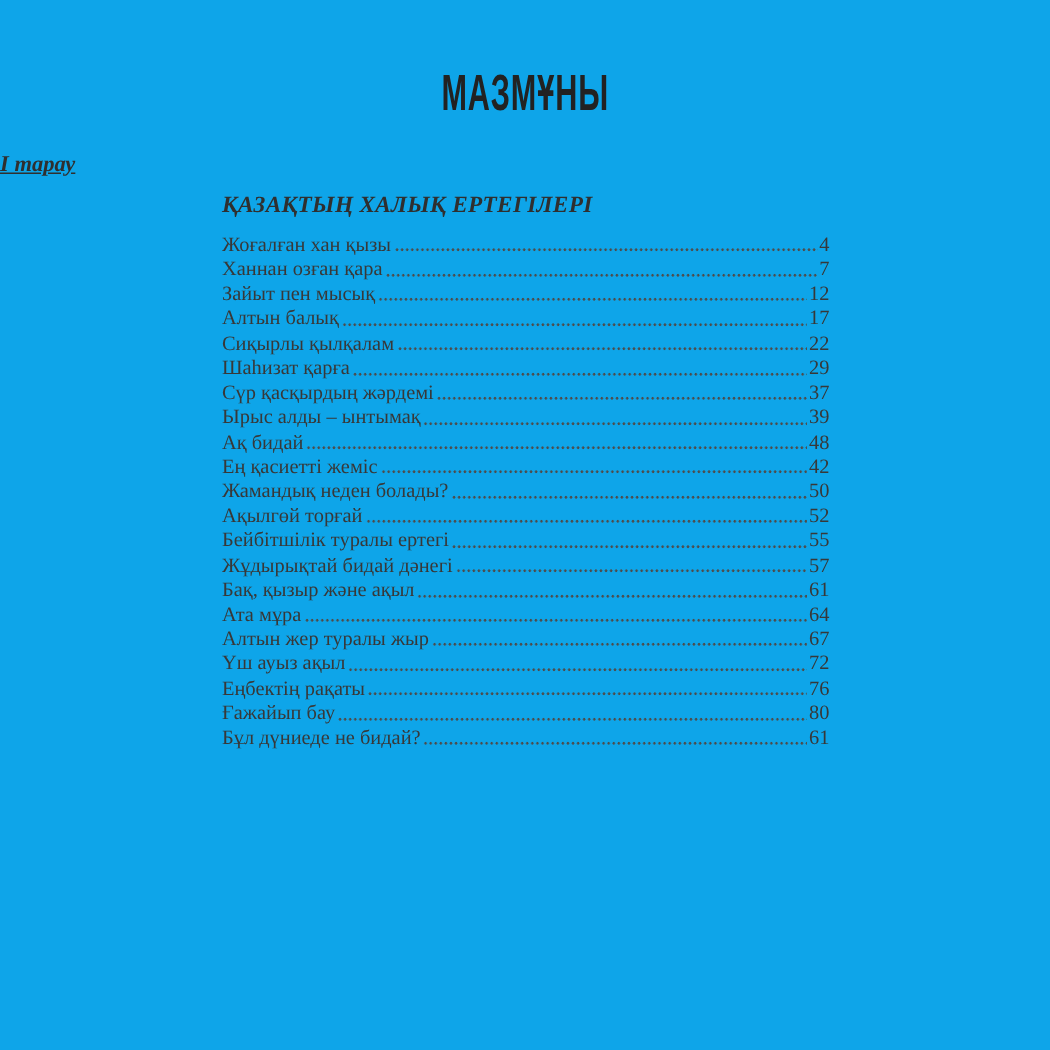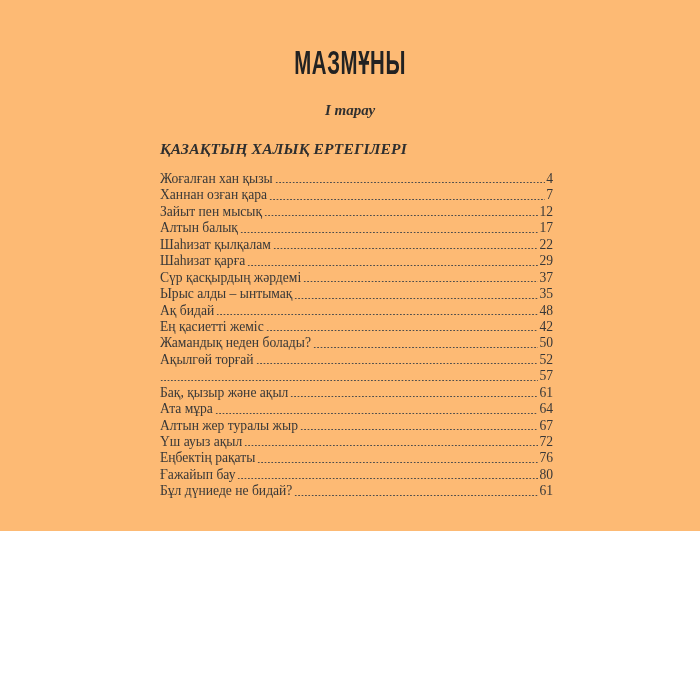--- a/index.html
+++ b/index.html
@@ -3,22 +3,22 @@
 <meta charset="utf-8">
 <style>
   html, body {
     margin: 0;
     padding: 0;
     background: #ffffff;
   }
   .page {
     position: relative;
     width: 700px;
-    height: 531px;
-    background: #fdba74;
+    height: 700px;
+    background: #0ea5e9;
     overflow: hidden;
     font-family: "Liberation Serif", "DejaVu Serif", serif;
     color: #343434;
   }
   
   .main-title {
     margin: 0;
     padding-top: 45px;
     text-align: center;
     line-height: 1;
@@ -31,55 +31,55 @@
     font-size: 34px;
     letter-spacing: 1px;
     color: #222222;
     transform: scaleX(0.60);
     transform-origin: center;
     white-space: nowrap;
   }
   
   .chapter {
     margin-top: 24px;
-    text-align: center;
+    text-align: left;
     font-style: italic;
     font-weight: bold;
     font-size: 15px;
     line-height: 15px;
     color: #2f2f2f;
+    text-decoration: underline;
   }
   
   .content {
     position: absolute;
     left: 148px;
     top: 127px;
     width: 405px;
   }
   .section-heading {
-    margin: 12px;
+    margin: 0;
     font-style: italic;
     font-weight: bold;
     font-size: 15.5px;
     line-height: 20px;
     letter-spacing: 0.2px;
     color: #2f2f2f;
   }
   .toc {
     margin-top: 8px;
   }
   .toc-row {
     display: flex;
     align-items: baseline;
     height: 16.45px;
     font-size: 13.6px;
     line-height: 16.45px;
     color: #383838;
     white-space: nowrap;
-    margin-left: 12px;
   }
   .toc-title {
     flex: 0 0 auto;
     padding-right: 2px;
   }
   .leader {
     flex: 1 1 auto;
     align-self: stretch;
     background-image: radial-gradient(circle, #4c4c4c 0.8px, rgba(0,0,0,0) 1px);
     background-size: 3.4px 3px;
@@ -127,41 +127,41 @@
     <span class="toc-page">12</span>
   </div>
 
   <div class="toc-row">
     <span class="toc-title">Алтын балық</span>
     <span class="leader"></span>
     <span class="toc-page">17</span>
   </div>
 
   <div class="toc-row">
-    <span class="toc-title">Шаһизат қылқалам</span>
+    <span class="toc-title">Сиқырлы қылқалам</span>
     <span class="leader"></span>
     <span class="toc-page">22</span>
   </div>
 
   <div class="toc-row">
     <span class="toc-title">Шаһизат қарға</span>
     <span class="leader"></span>
     <span class="toc-page">29</span>
   </div>
 
   <div class="toc-row">
     <span class="toc-title">Сүр қасқырдың жәрдемі</span>
     <span class="leader"></span>
     <span class="toc-page">37</span>
   </div>
 
   <div class="toc-row">
     <span class="toc-title">Ырыс алды – ынтымақ</span>
     <span class="leader"></span>
-    <span class="toc-page">35</span>
+    <span class="toc-page">39</span>
   </div>
 
   <div class="toc-row">
     <span class="toc-title">Ақ бидай</span>
     <span class="leader"></span>
     <span class="toc-page">48</span>
   </div>
 
   <div class="toc-row">
     <span class="toc-title">Ең қасиетті жеміс</span>
@@ -174,22 +174,28 @@
     <span class="leader"></span>
     <span class="toc-page">50</span>
   </div>
 
   <div class="toc-row">
     <span class="toc-title">Ақылгөй торғай</span>
     <span class="leader"></span>
     <span class="toc-page">52</span>
   </div>
 
-
-  <div class="toc-row">
+  <div class="toc-row">
+    <span class="toc-title">Бейбітшілік туралы ертегі</span>
+    <span class="leader"></span>
+    <span class="toc-page">55</span>
+  </div>
+
+  <div class="toc-row">
+    <span class="toc-title">Жұдырықтай бидай дәнегі</span>
     <span class="leader"></span>
     <span class="toc-page">57</span>
   </div>
 
   <div class="toc-row">
     <span class="toc-title">Бақ, қызыр және ақыл</span>
     <span class="leader"></span>
     <span class="toc-page">61</span>
   </div>
 

